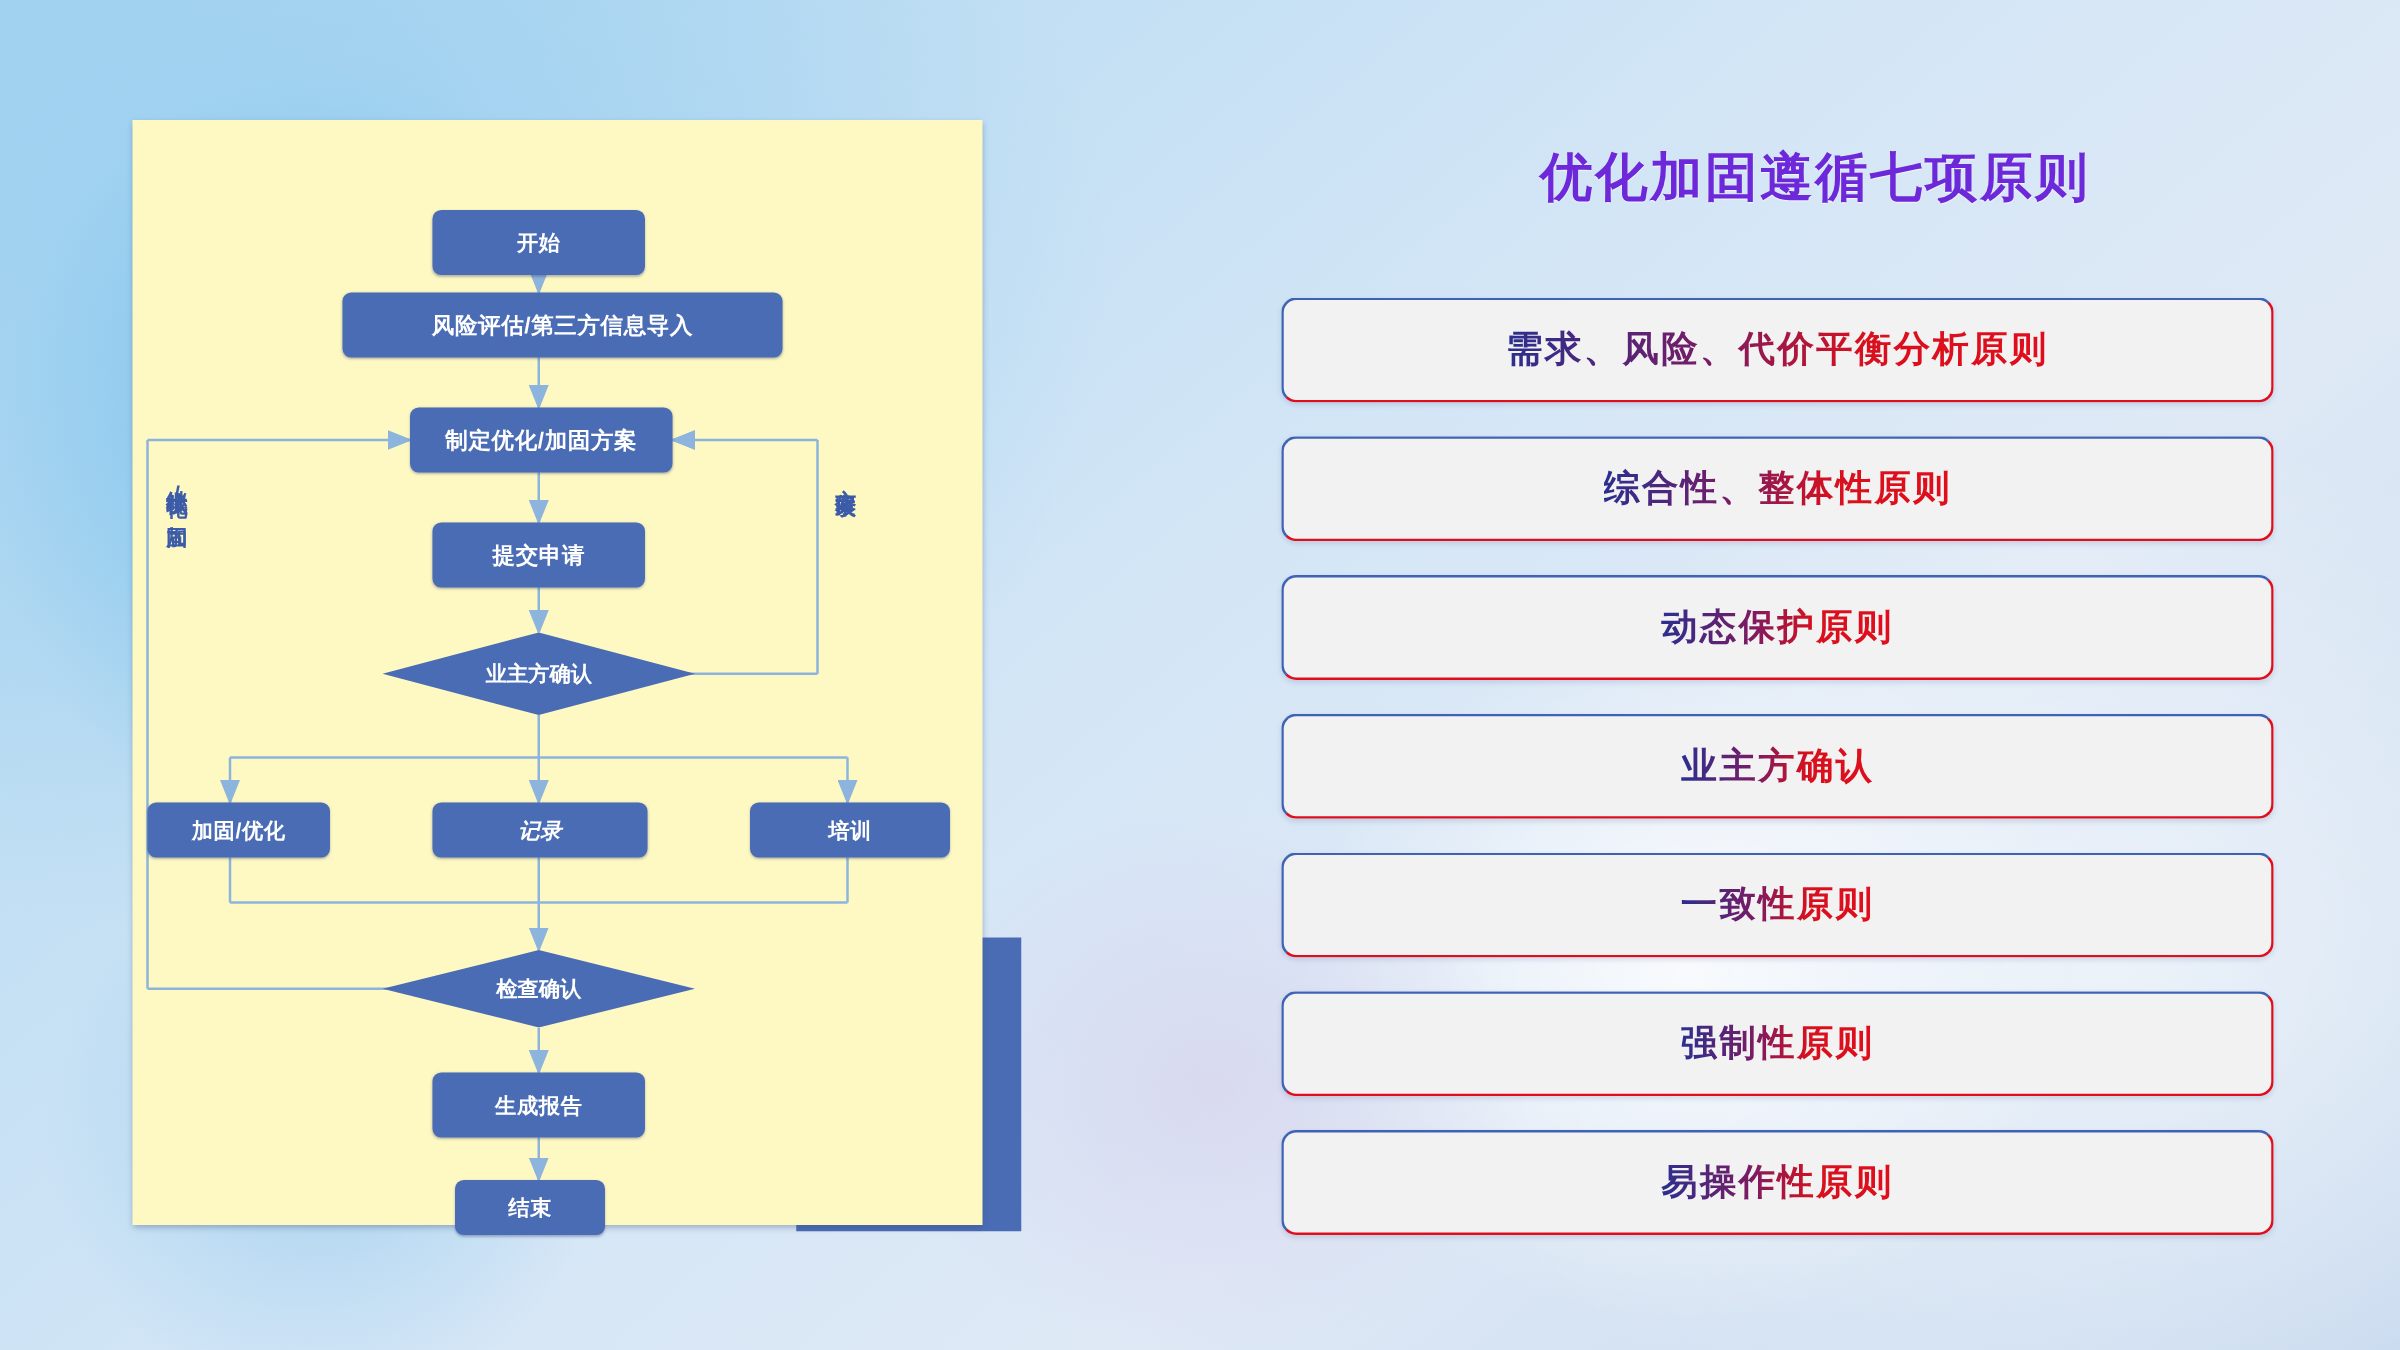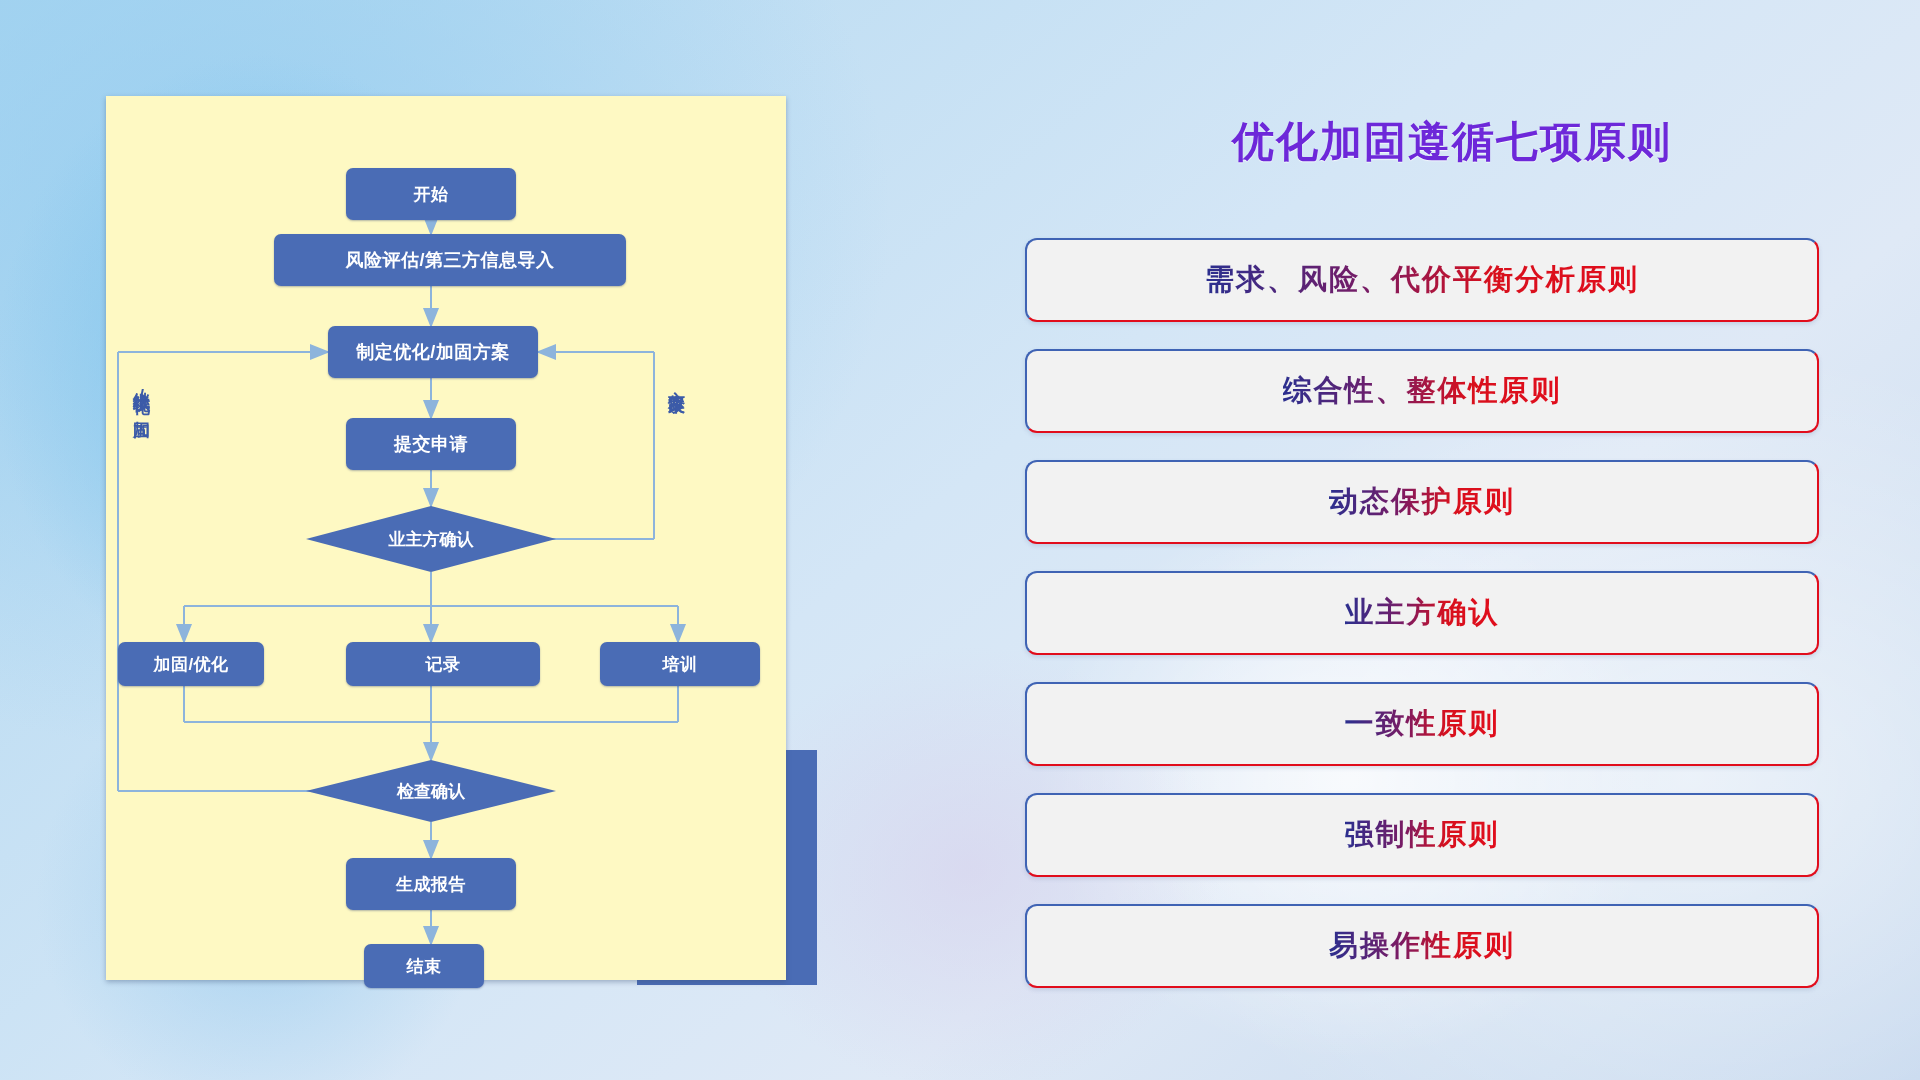--- a/index.html
+++ b/index.html
@@ -140,21 +140,21 @@
     </div>
 
     <div class="diamond" style="left:200px;top:410px;width:250px;height:66px;">
       <span>业主方确认</span>
     </div>
 
     <div class="node small" style="left:12px;top:546px;width:146px;height:44px;">
       <span>加固/优化</span>
     </div>
 
-    <div class="node small" style="left:240px;top:546px;width:194px;height:44px;">
+    <div class="node small" style="left:240px;top:546px;width:172px;height:44px;font-style:italic;">
       <span>记录</span>
     </div>
 
     <div class="node small" style="left:494px;top:546px;width:160px;height:44px;">
       <span>培训</span>
     </div>
 
     <div class="diamond" style="left:200px;top:664px;width:250px;height:62px;">
       <span>检查确认</span>
     </div>

